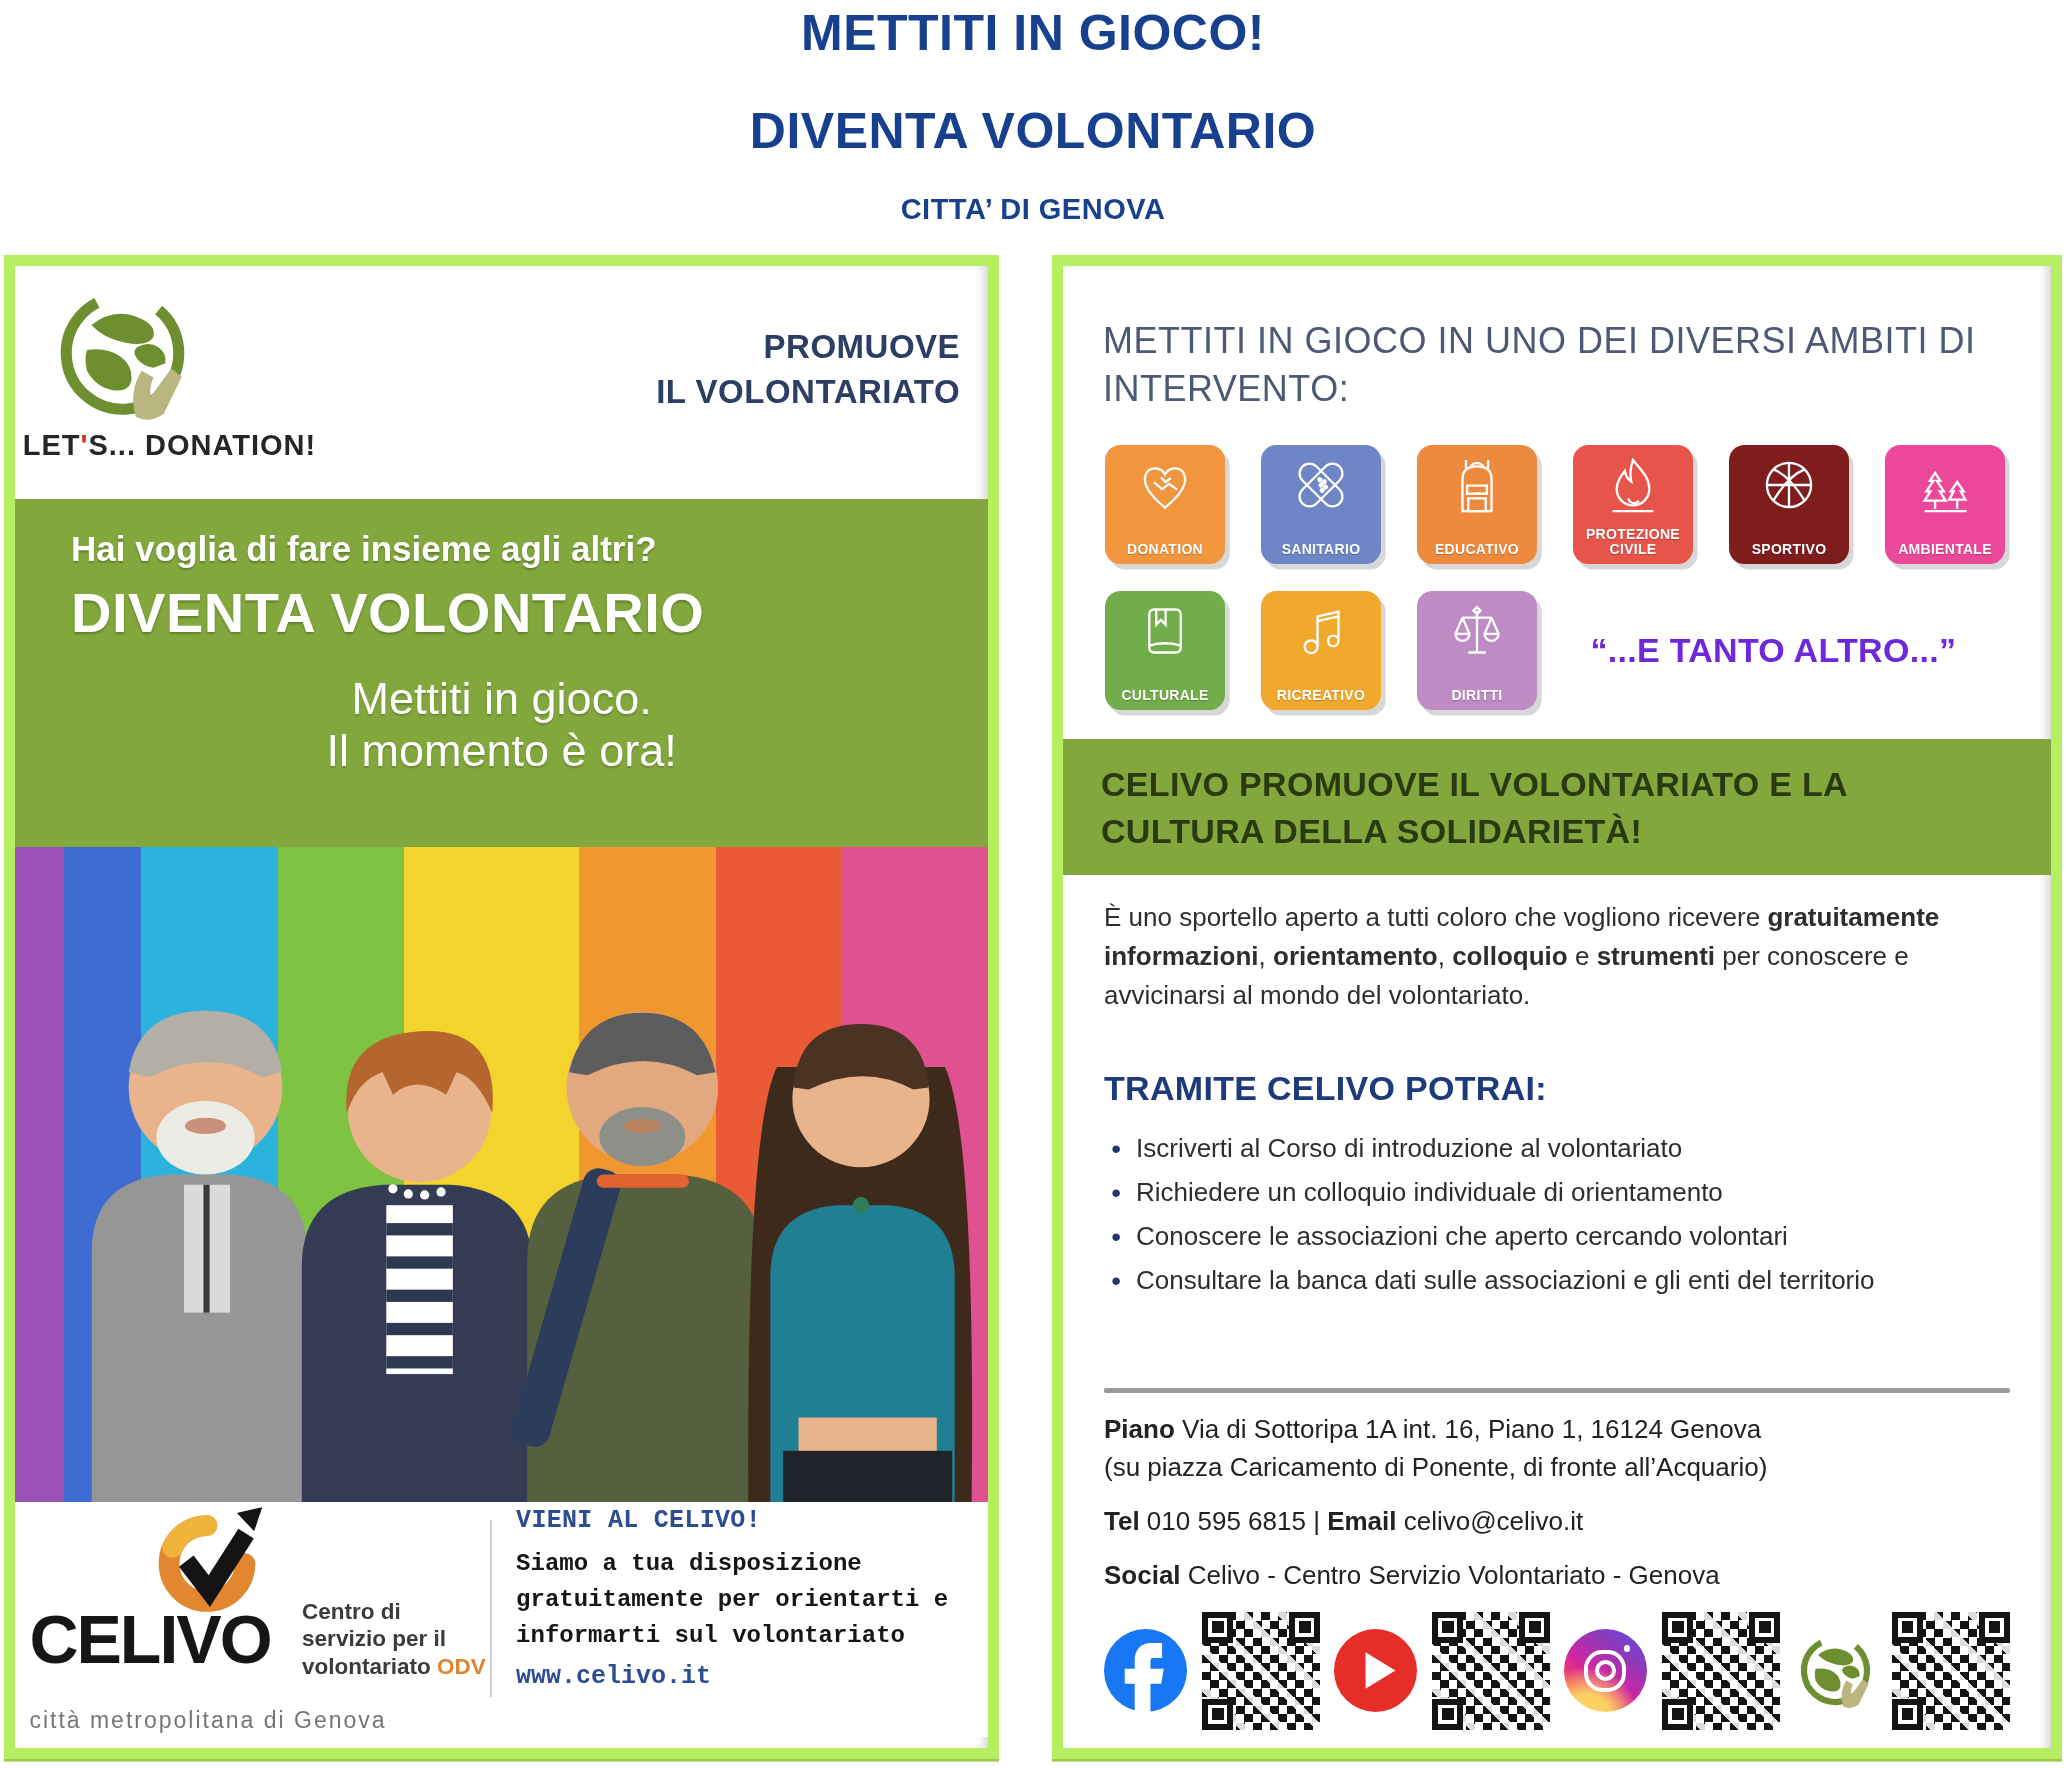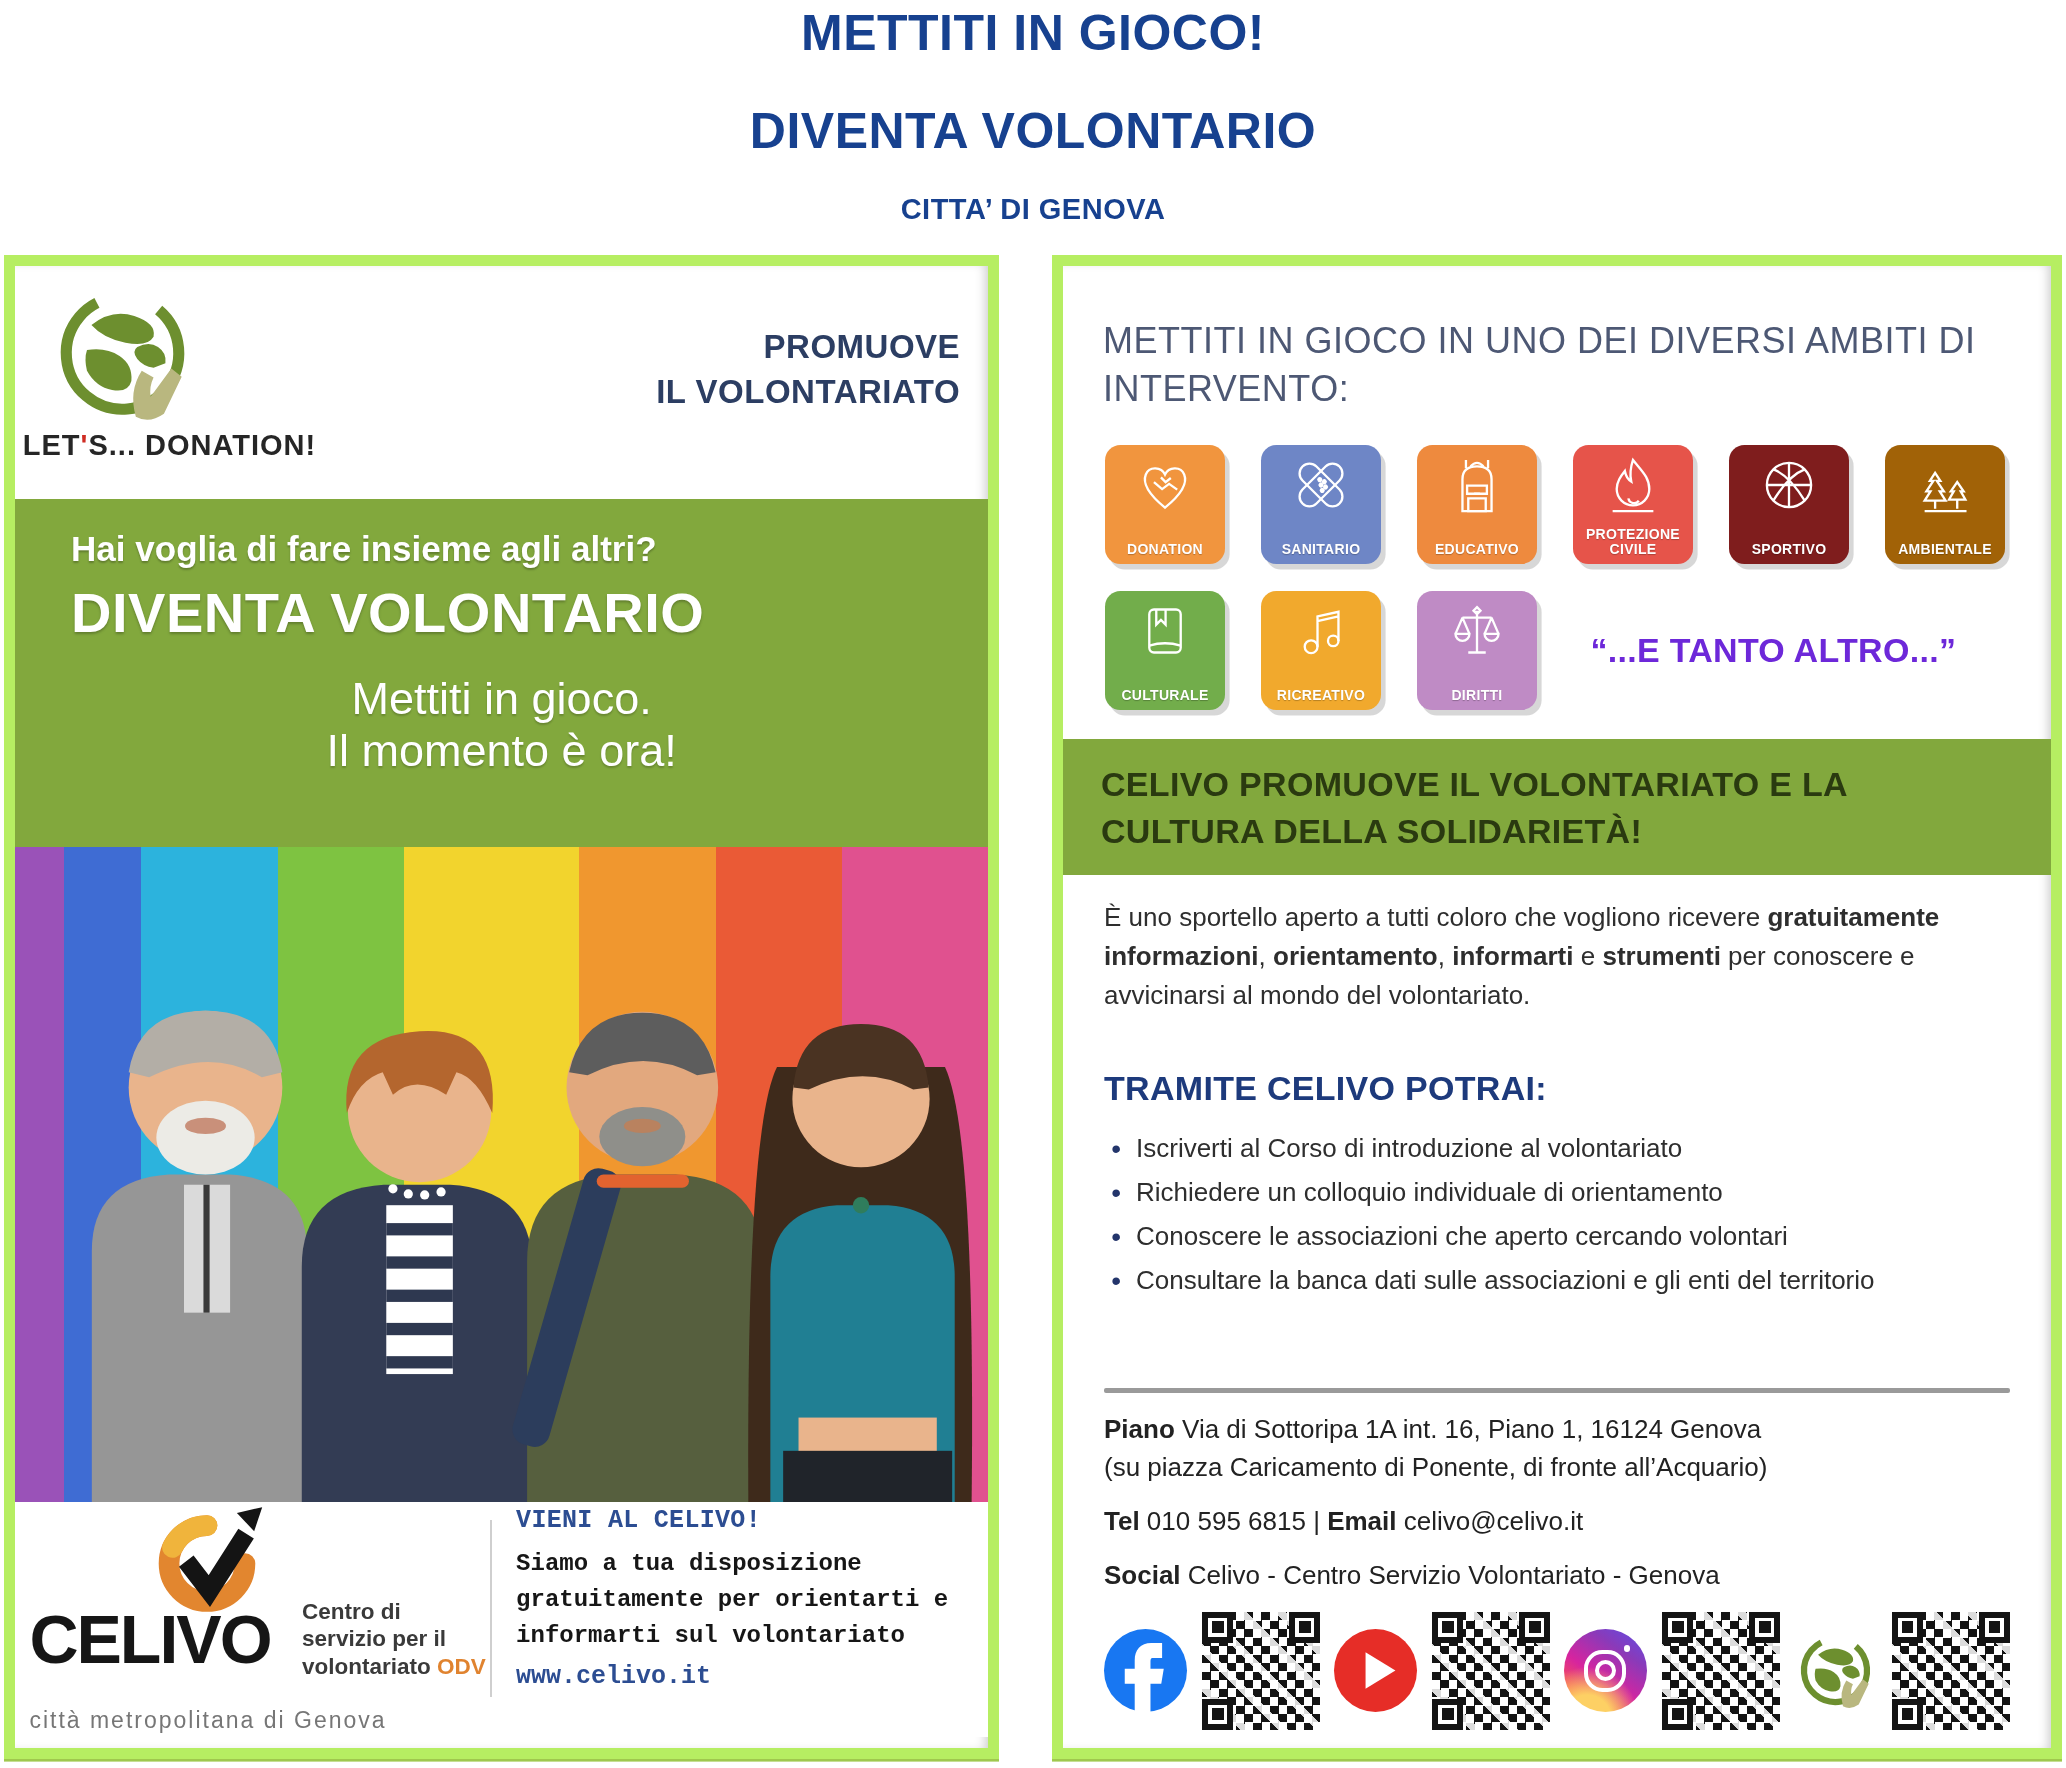--- a/index.html
+++ b/index.html
@@ -281,21 +281,21 @@
         </svg>
         <span class="tlabel">PROTEZIONE CIVILE</span>
       </div>
       <div class="tile" style="background: #7f1d1d;">
         <svg viewBox="0 0 110 110" fill="none" stroke="#fff" stroke-width="4">
           <circle cx="55" cy="55" r="38"></circle>
           <path d="M55 17v76M17 55h76M28 28q27 10 54 54M82 28q-27 10-54 54"></path>
         </svg>
         <span class="tlabel">SPORTIVO</span>
       </div>
-      <div class="tile" style="background: #a16207;">
+      <div class="tile" style="background: #ec4899;">
         <svg viewBox="0 0 110 110" fill="none" stroke="#fff" stroke-width="4">
           <path d="M38 96V82m0 0H20l10-16h-7l12-18h-6l9-14 9 14h-6l12 18h-7l10 16z"></path>
           <path d="M76 96V80m0 0H62l8-14h-5l11-16 11 16h-5l8 14z"></path>
           <path d="M20 100h72"></path>
         </svg>
         <span class="tlabel">AMBIENTALE</span>
       </div>
     </div>
 
     <div class="trow r2">
@@ -319,21 +319,21 @@
           <path d="M55 20v72M30 32h50M55 14l6 6-6 6-6-6zM40 92h30"></path>
           <path d="M30 32L18 60m12-28l12 28M18 60a12 12 0 0 0 24 0zM80 32L68 60m12-28l12 28M68 60a12 12 0 0 0 24 0z"></path>
         </svg>
         <span class="tlabel">DIRITTI</span>
       </div>
       <span class="etanto">“...E TANTO ALTRO...”</span>
     </div>
 
     <div class="rband">CELIVO PROMUOVE IL VOLONTARIATO E LA CULTURA DELLA SOLIDARIETÀ!</div>
 
-    <div class="rpara"><span>È uno sportello aperto a tutti coloro che vogliono ricevere </span><span class="b">gratuitamente informazioni</span><span>, </span><span class="b">orientamento</span><span>, </span><span class="b">informarti</span><span> e </span><span class="b">strumenti</span><span> per conoscere e avvicinarsi al mondo del volontariato.</span></div>
+    <div class="rpara"><span>È uno sportello aperto a tutti coloro che vogliono ricevere </span><span class="b">gratuitamente informazioni</span><span>, </span><span class="b">orientamento</span><span>, </span><span class="b">colloquio</span><span> e </span><span class="b">strumenti</span><span> per conoscere e avvicinarsi al mondo del volontariato.</span></div>
 
     <div class="tramite">TRAMITE CELIVO POTRAI:</div>
 
     <ul class="blist">
       <li><span>Iscriverti al Corso di introduzione al volontariato</span></li>
       <li><span>Richiedere un colloquio individuale di orientamento</span></li>
       <li><span>Conoscere le associazioni che aperto cercando volontari</span></li>
       <li><span>Consultare la banca dati sulle associazioni e gli enti del territorio</span></li>
     </ul>
 

